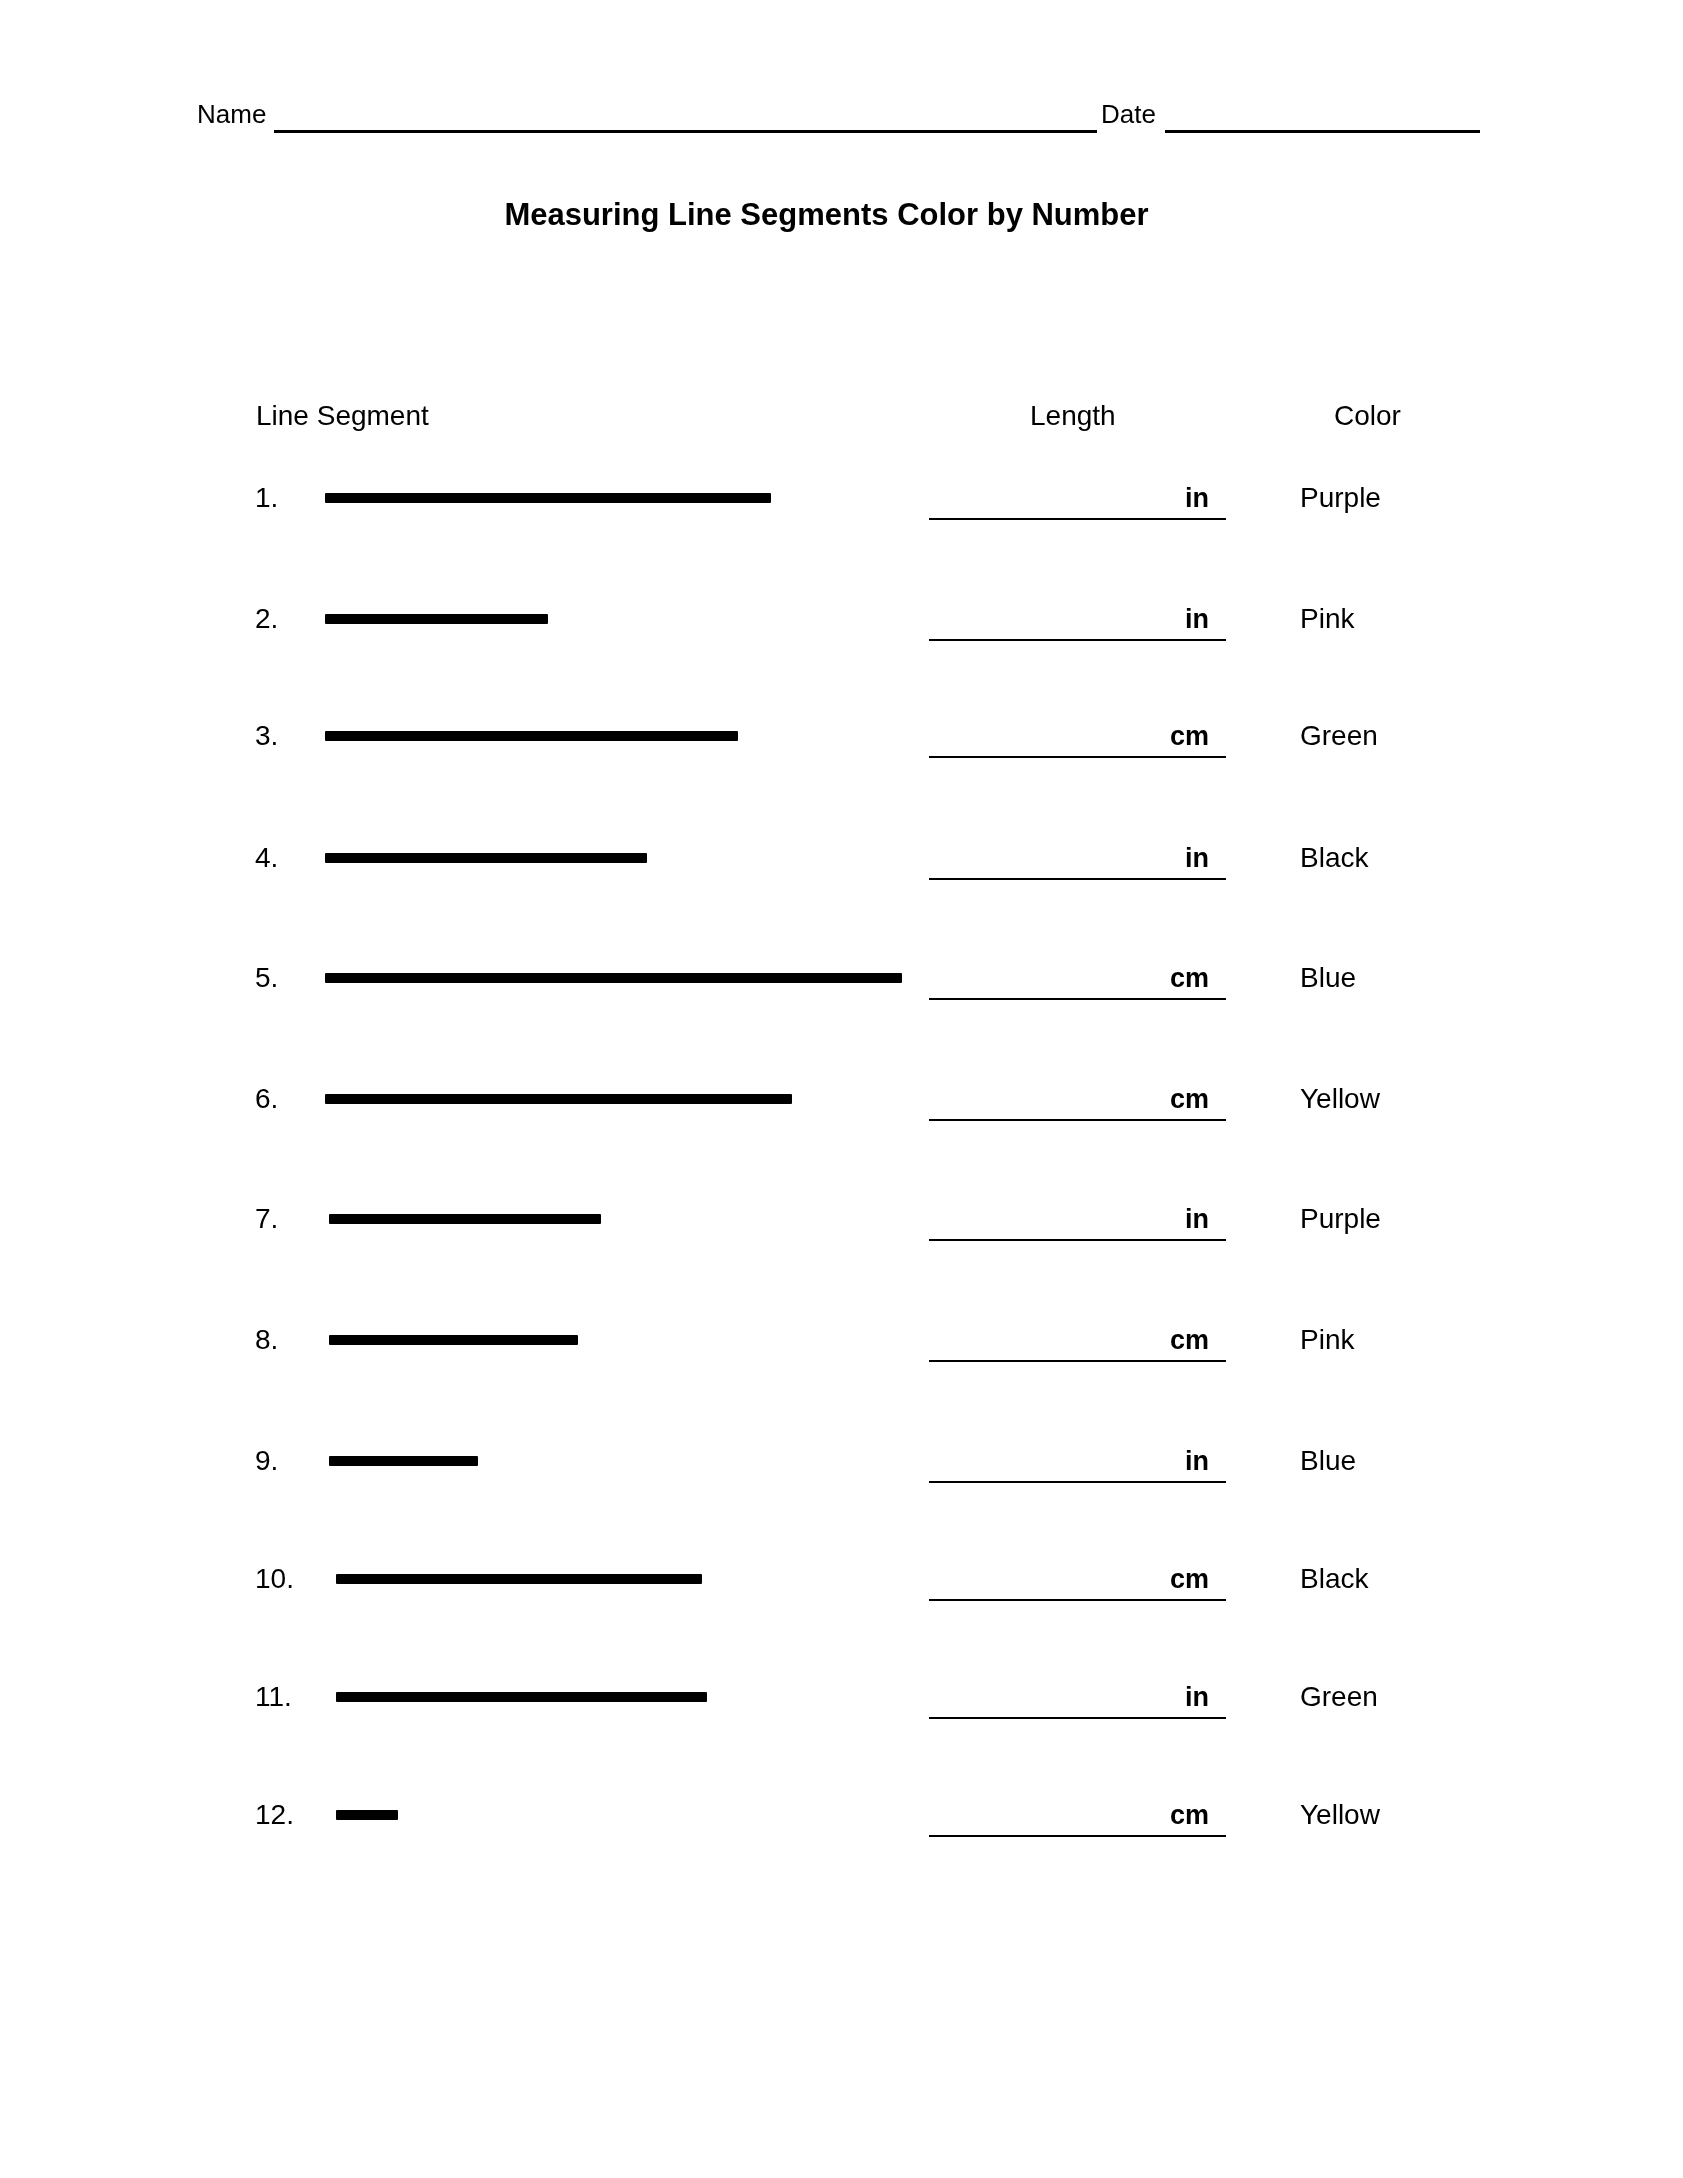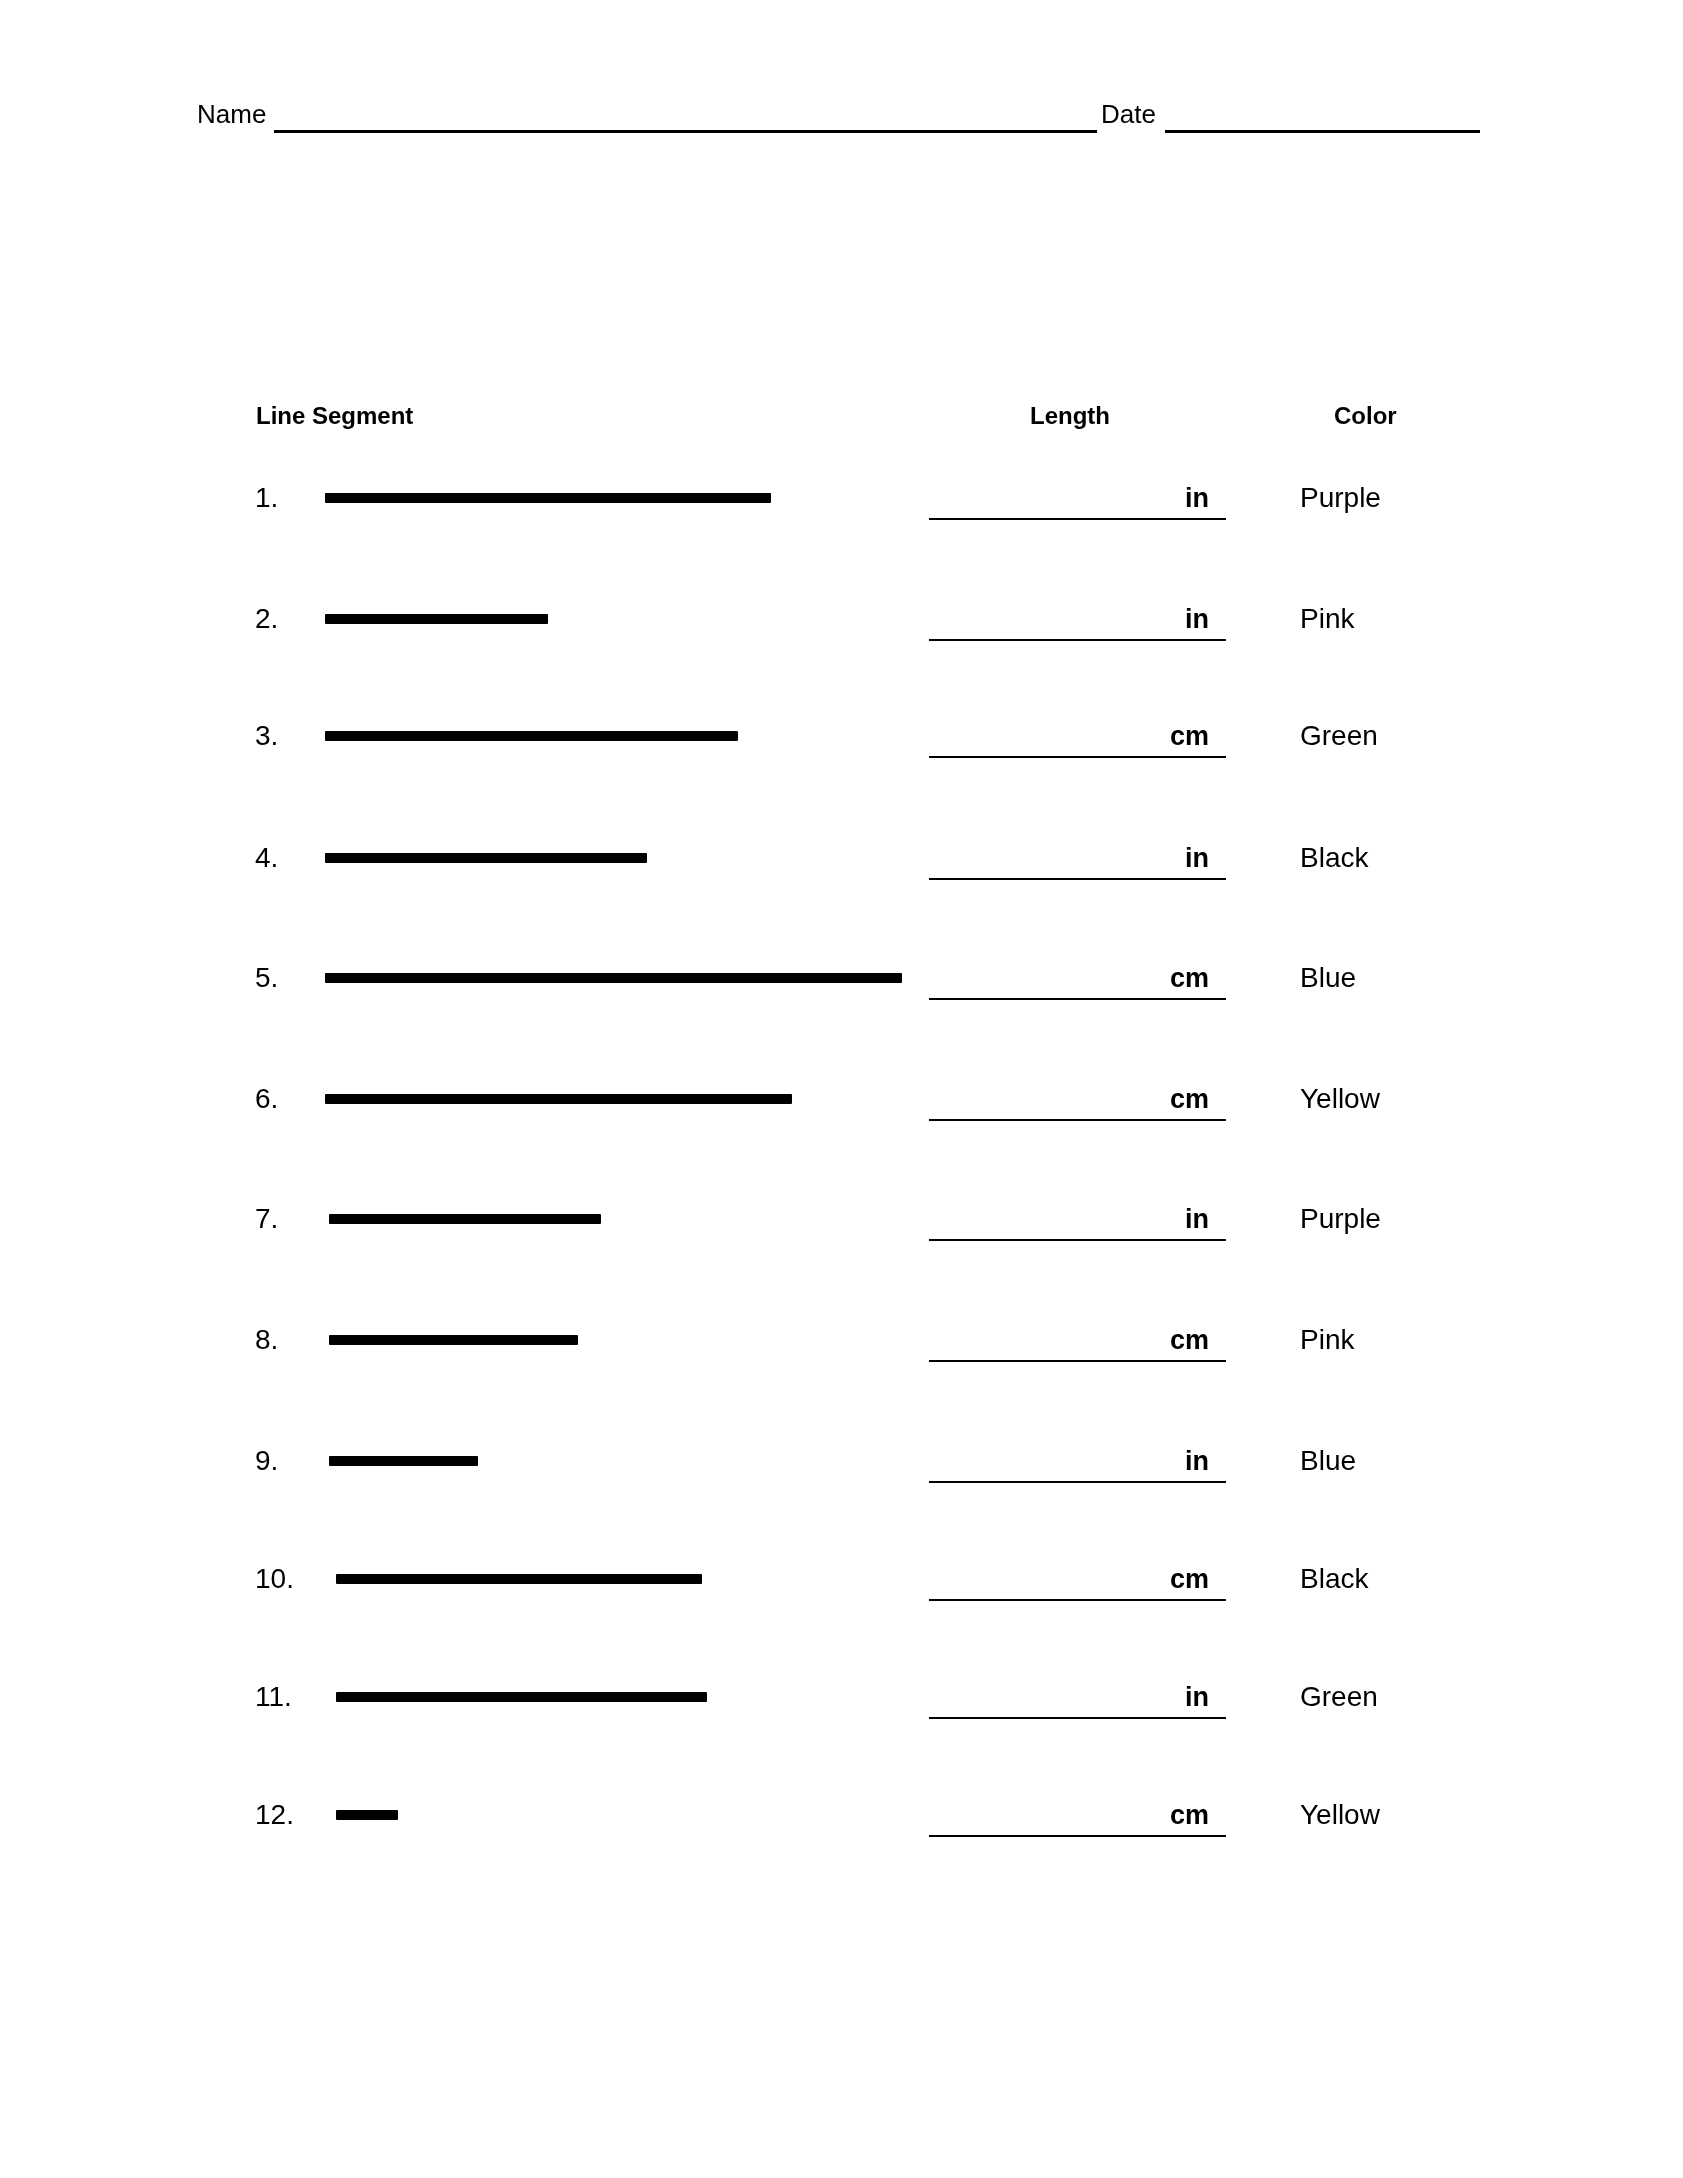--- a/index.html
+++ b/index.html
@@ -56,22 +56,22 @@
     left: 195px; top: 335px;
     margin: 0;
     font-size: 28px;
     line-height: 34px;
     white-space: nowrap;
   }
 
   .col-head {
     position: absolute;
     top: 398px;
-    font-size: 24px;
-    font-weight: 700;
+    font-size: 28px;
+    font-weight: 400;
     line-height: 36px;
   }
   .col-head-segment { left: 256px; }
   .col-head-length  { left: 1030px; }
   .col-head-color   { left: 1334px; }
 
   .row { position: absolute; left: 0; width: 1683px; height: 0; }
   .row-number {
     position: absolute;
     left: 255px; top: -20px;
@@ -122,20 +122,21 @@
 </head>
 <body>
 
 <div class="page" style="background: rgb(255, 255, 255); color: rgb(0, 0, 0);">
 
   <span class="label name-label">Name</span>
   <div class="fill-line name-line"></div>
   <span class="label date-label">Date</span>
   <div class="fill-line date-line"></div>
 
+  <h1 class="title">Measuring Line Segments Color by Number</h1>
 
 
   <div class="col-head col-head-segment">Line Segment</div>
   <div class="col-head col-head-length">Length</div>
   <div class="col-head col-head-color">Color</div>
 
   <div id="rows">
   <div class="row" style="top: 498px;">
     <span class="row-number">1.</span>
     <div class="segment" style="left: 325px; width: 446px; background: rgb(0, 0, 0);"></div>

